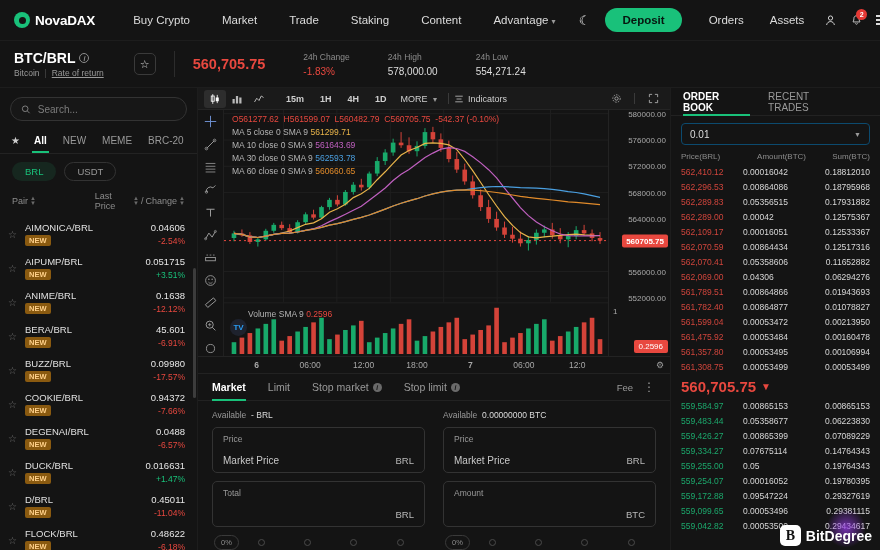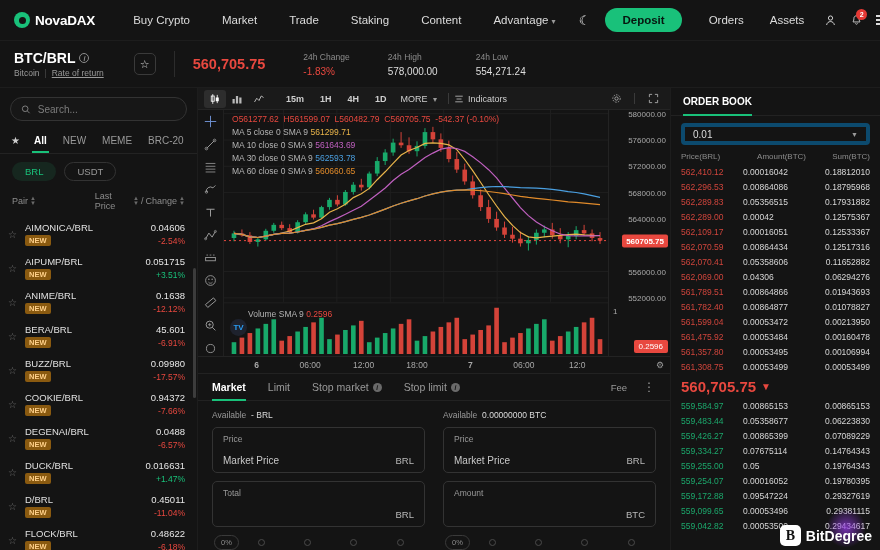--- a/index.html
+++ b/index.html
@@ -222,21 +222,21 @@
   }
   .of-tab.active { color: #fff; font-weight: bold; }
   .of-tab.active::after {
     content: ""; position: absolute; left: 0; right: 0; bottom: 0; height: 2px; background: #19c17a;
   }
   .of-i {
     width: 9px; height: 9px; border-radius: 50%; background: #6a6a6a; color: #141414;
     font-size: 6.5px; display: inline-flex; align-items: center; justify-content: center;
     font-style: italic; font-weight: bold;
   }
-  .of-right { margin-left: auto; display: flex; align-items: center; gap: 16px; }
+  .of-right { margin-left: auto; display: flex; align-items: center; gap: 10px; }
   .of-fee { font-size: 9.5px; color: #9a9a9a; cursor: pointer; }
   .kebab { color: #9a9a9a; font-size: 12px; cursor: pointer; letter-spacing: 1px; }
   .of-cols { display: flex; padding: 9px 14px 0; gap: 18px; }
   .of-col { flex: 1; }
   .avail { font-size: 8.5px; color: #9a9a9a; margin-bottom: 7px; }
   .avail .v { color: #dcdcdc; }
   .fld {
     border: 1px solid #333; border-radius: 5px; padding: 6px 10px 6px; height: 46px;
     margin-bottom: 8px; display: flex; flex-direction: column; justify-content: space-between;
   }
@@ -264,21 +264,21 @@
   .book-tab {
     font-size: 10px; color: #9a9a9a; margin-right: 18px; cursor: pointer;
     height: 28px; display: flex; align-items: center; position: relative;
   }
   .book-tab.active { color: #fff; font-weight: bold; }
   .book-tab.active::after {
     content: ""; position: absolute; left: 0; right: 0; bottom: 0; height: 2px; background: #19c17a;
   }
   .book-sel-wrap { padding: 7px 10px 5px; }
   .book-sel {
-    border: 4px solid #0c4a6e; border-radius: 4px; height: 22px; display: flex;
+    border: 1px solid #0c4a6e; border-radius: 4px; height: 22px; display: flex;
     align-items: center; padding: 0 8px; font-size: 10px; color: #dcdcdc; cursor: pointer; gap: 44px;
   }
   .book-sel .chev { margin-left: auto; font-size: 7px; color: #9a9a9a; }
   .book-head {
     display: flex; padding: 2px 10px 4px; font-size: 8px; color: #8c8c8c;
   }
   .bh-price { width: 62px; }
   .bh-amt { flex: 1; text-align: right; }
   .bh-sum { width: 64px; text-align: right; }
   .book-rows { display: flex; flex-direction: column; }
@@ -992,20 +992,21 @@
                 </span>
             </div>
           </div>
         </div>
       </div>
     </div>
 
     <div class="book">
       <div class="book-tabs">
         <div class="book-tab active">ORDER BOOK</div>
+        <div class="book-tab">RECENT TRADES</div>
       </div>
       <div class="book-sel-wrap">
         <div class="book-sel">
           <span>0.01</span>
           <span class="chev">▼</span>
         </div>
       </div>
       <div class="book-head">
         <div class="bh-price">Price(BRL)</div>
         <div class="bh-amt">Amount(BTC)</div>

